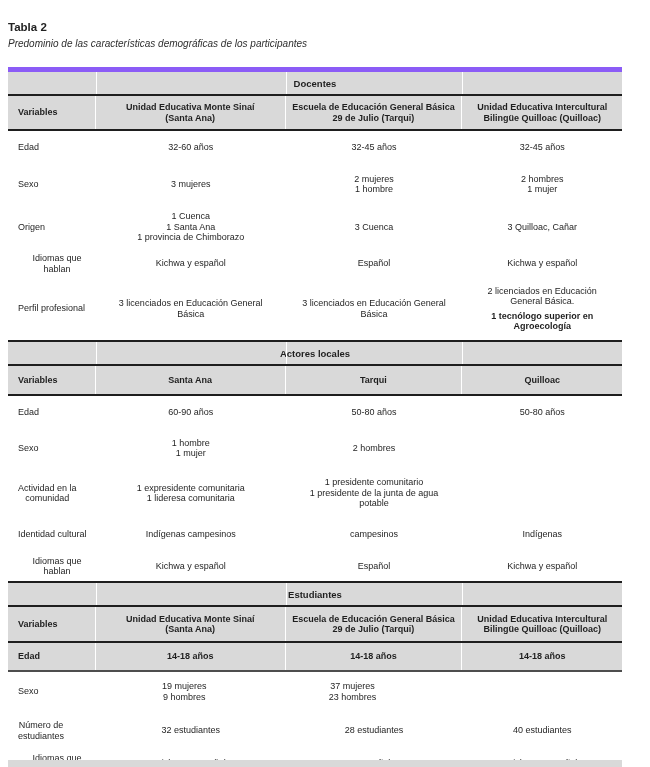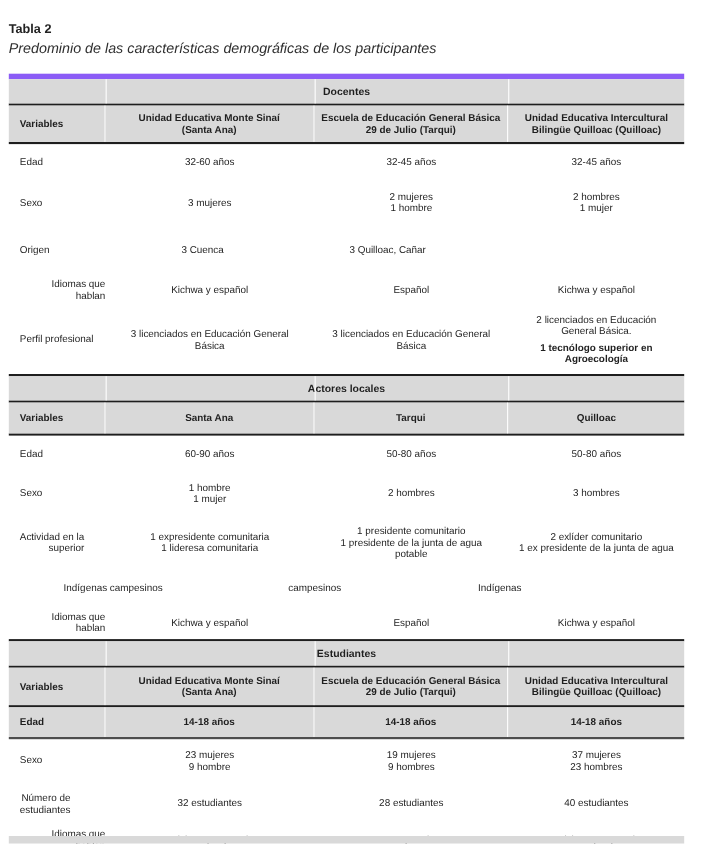--- a/index.html
+++ b/index.html
@@ -3,39 +3,39 @@
 <meta charset="utf-8">
 <style>
   html,body{margin:0;padding:0;background:#ffffff;}
   body{
     width:650px;height:767px;overflow:hidden;position:relative;
     font-family:"Liberation Sans","DejaVu Sans",sans-serif;
     color:#1f1f1f;-webkit-font-smoothing:antialiased;
   }
   .caption{margin:20px 0 0 8px;}
   .caption .t{font-weight:bold;font-size:11.5px;line-height:14px;color:#222;}
-  .caption .s{font-style:italic;font-size:13px;line-height:14px;margin-top:3px;color:#2e2e2e;margin-bottom:16px;}
+  .caption .s{font-style:italic;font-size:10px;line-height:14px;margin-top:3px;color:#2e2e2e;margin-bottom:16px;}
   .tbl{width:614px;margin-left:8px;border-top:5px solid #8b5cf6;}
   .band{
     height:22px;background:#d9d9d9;position:relative;
     display:flex;align-items:center;justify-content:center;
     font-weight:bold;font-size:9.5px;
   }
   .tick{position:absolute;top:0;bottom:0;width:1px;background:#ffffff;}
   .tick.t1{left:14.3%;} .tick.t2{left:45.2%;} .tick.t3{left:74%;}
   .hline{height:2px;background:#1e1e1e;}
   .hline.soft{background:#4d4d4d;}
   .row{display:flex;}
   .c{
     display:flex;align-items:center;justify-content:center;
     text-align:center;white-space:pre-line;
     font-size:9px;line-height:10.5px;box-sizing:border-box;
     flex-direction:column;
   }
-  .c1{width:14.3%;align-items:flex-start;text-align:right;padding-left:10px;}
+  .c1{width:14.3%;align-items:flex-start;text-align:center;padding-left:10px;}
   .c2{width:30.9%;} .c3{width:28.8%;} .c4{width:26%;}
   .hdr .c{font-weight:bold;background:#d9d9d9;border-right:1px solid #ffffff;}
   .hdr .c4{border-right:none;}
   .grayrow .c{font-weight:bold;background:#d9d9d9;border-right:1px solid #ffffff;}
   .grayrow .c4{border-right:none;}
   .stack2{margin-top:4px;font-weight:bold;}
   .bstrip{position:absolute;left:8px;bottom:0;width:614px;height:7px;background:#d9d9d9;}
 </style>
 </head>
 <body>
@@ -74,20 +74,23 @@
   <div class="row" style="height:40px">
     <div class="c c1">Sexo</div>
     <div class="c c2">3 mujeres</div>
     <div class="c c3">2 mujeres
 1 hombre</div>
     <div class="c c4">2 hombres
 1 mujer</div>
   </div>
   <div class="row" style="height:46px">
     <div class="c c1">Origen</div>
+    <div class="c c2">1 Cuenca
+1 Santa Ana
+1 provincia de Chimborazo</div>
     <div class="c c3">3 Cuenca</div>
     <div class="c c4">3 Quilloac, Cañar</div>
   </div>
   <div class="row" style="height:27px">
     <div class="c c1">Idiomas que hablan</div>
     <div class="c c2">Kichwa y español</div>
     <div class="c c3">Español</div>
     <div class="c c4">Kichwa y español</div>
   </div>
   <div class="row" style="height:63px">
@@ -124,34 +127,32 @@
     <div class="c c1">Edad</div>
     <div class="c c2">60-90 años</div>
     <div class="c c3">50-80 años</div>
     <div class="c c4">50-80 años</div>
   </div>
   <div class="row" style="height:40px">
     <div class="c c1">Sexo</div>
     <div class="c c2">1 hombre
 1 mujer</div>
     <div class="c c3">2 hombres</div>
-    <div class="c c4">3 hombres</div>
   </div>
   <div class="row" style="height:50px">
     <div class="c c1">Actividad en la
-superior</div>
+comunidad</div>
     <div class="c c2">1 expresidente comunitaria
 1 lideresa comunitaria</div>
     <div class="c c3">1 presidente comunitario
 1 presidente de la junta de agua
 potable</div>
-    <div class="c c4">2 exlíder comunitario
-1 ex presidente de la junta de agua</div>
   </div>
   <div class="row" style="height:33px">
+    <div class="c c1">Identidad cultural</div>
     <div class="c c2">Indígenas campesinos</div>
     <div class="c c3">campesinos</div>
     <div class="c c4">Indígenas</div>
   </div>
   <div class="row" style="height:30px">
     <div class="c c1">Idiomas que hablan</div>
     <div class="c c2">Kichwa y español</div>
     <div class="c c3">Español</div>
     <div class="c c4">Kichwa y español</div>
   </div>
@@ -177,22 +178,20 @@
 
   <div class="row grayrow" style="height:27px">
     <div class="c c1">Edad</div>
     <div class="c c2">14-18 años</div>
     <div class="c c3">14-18 años</div>
     <div class="c c4">14-18 años</div>
   </div>
   <div class="hline soft"></div>
   <div class="row" style="height:39px">
     <div class="c c1">Sexo</div>
-    <div class="c c2">23 mujeres
-9 hombre</div>
     <div class="c c3">19 mujeres
 9 hombres</div>
     <div class="c c4">37 mujeres
 23 hombres</div>
   </div>
   <div class="row" style="height:39px">
     <div class="c c1">Número de
 estudiantes</div>
     <div class="c c2">32 estudiantes</div>
     <div class="c c3">28 estudiantes</div>

